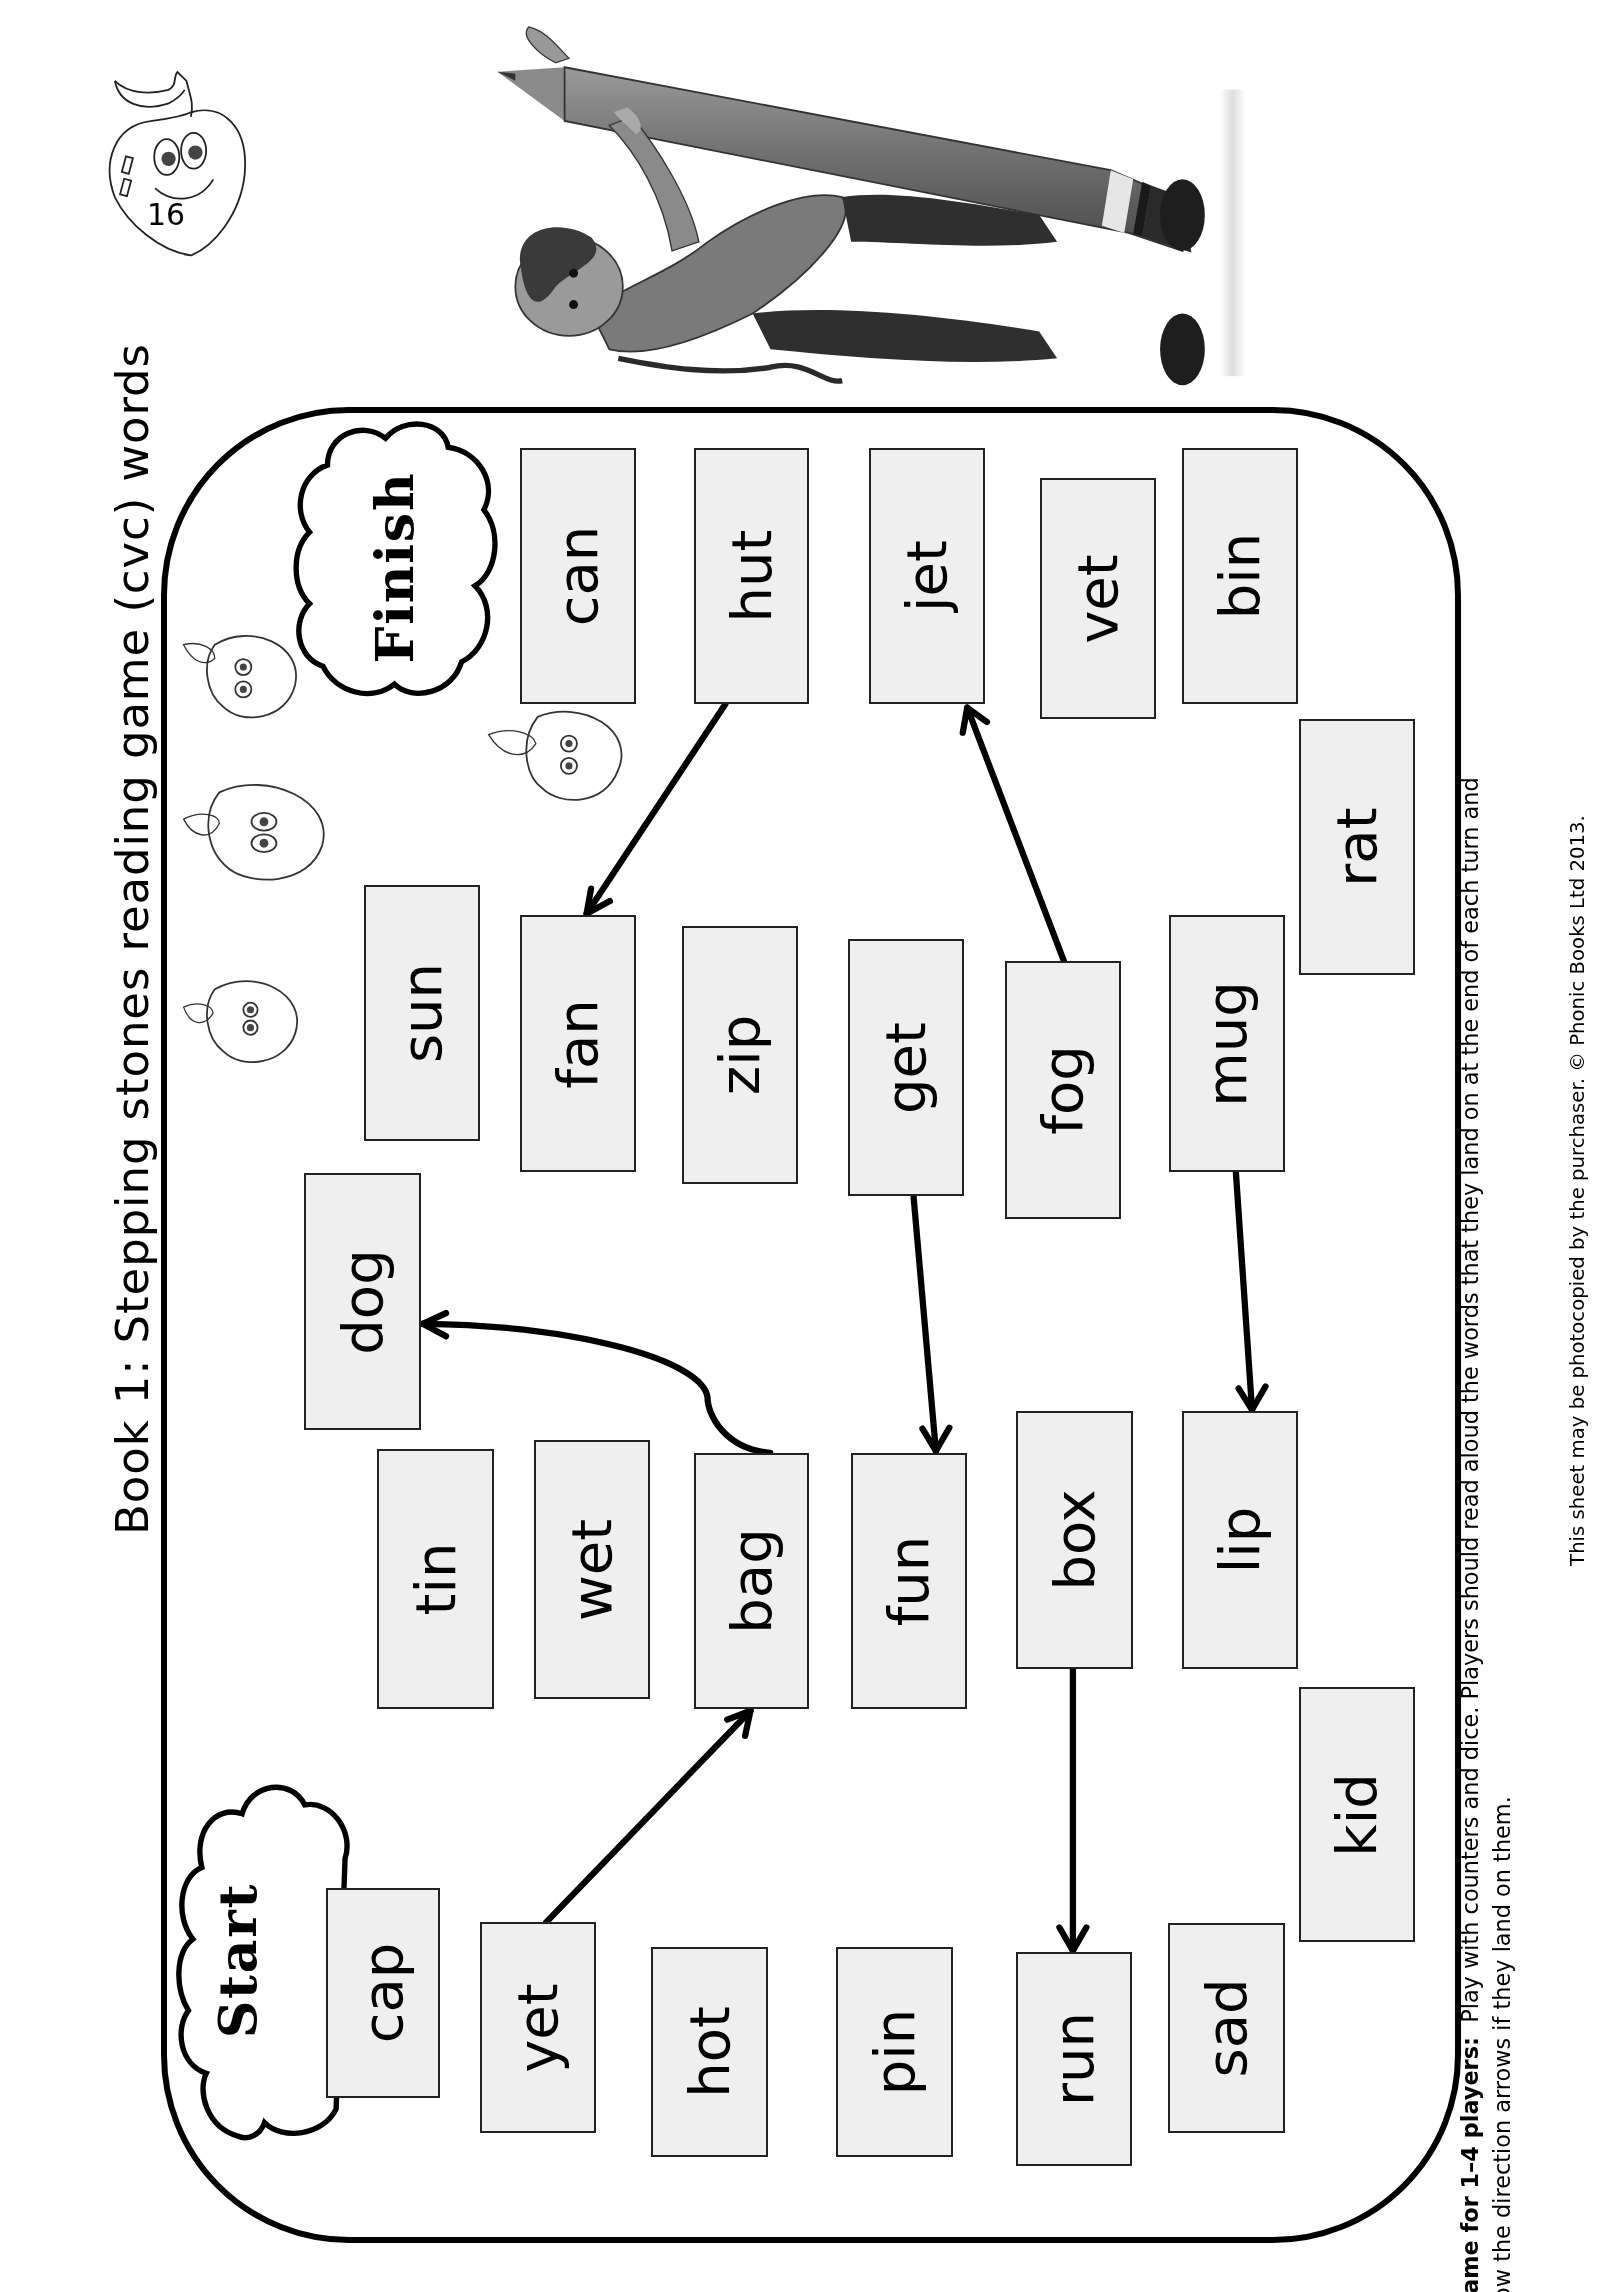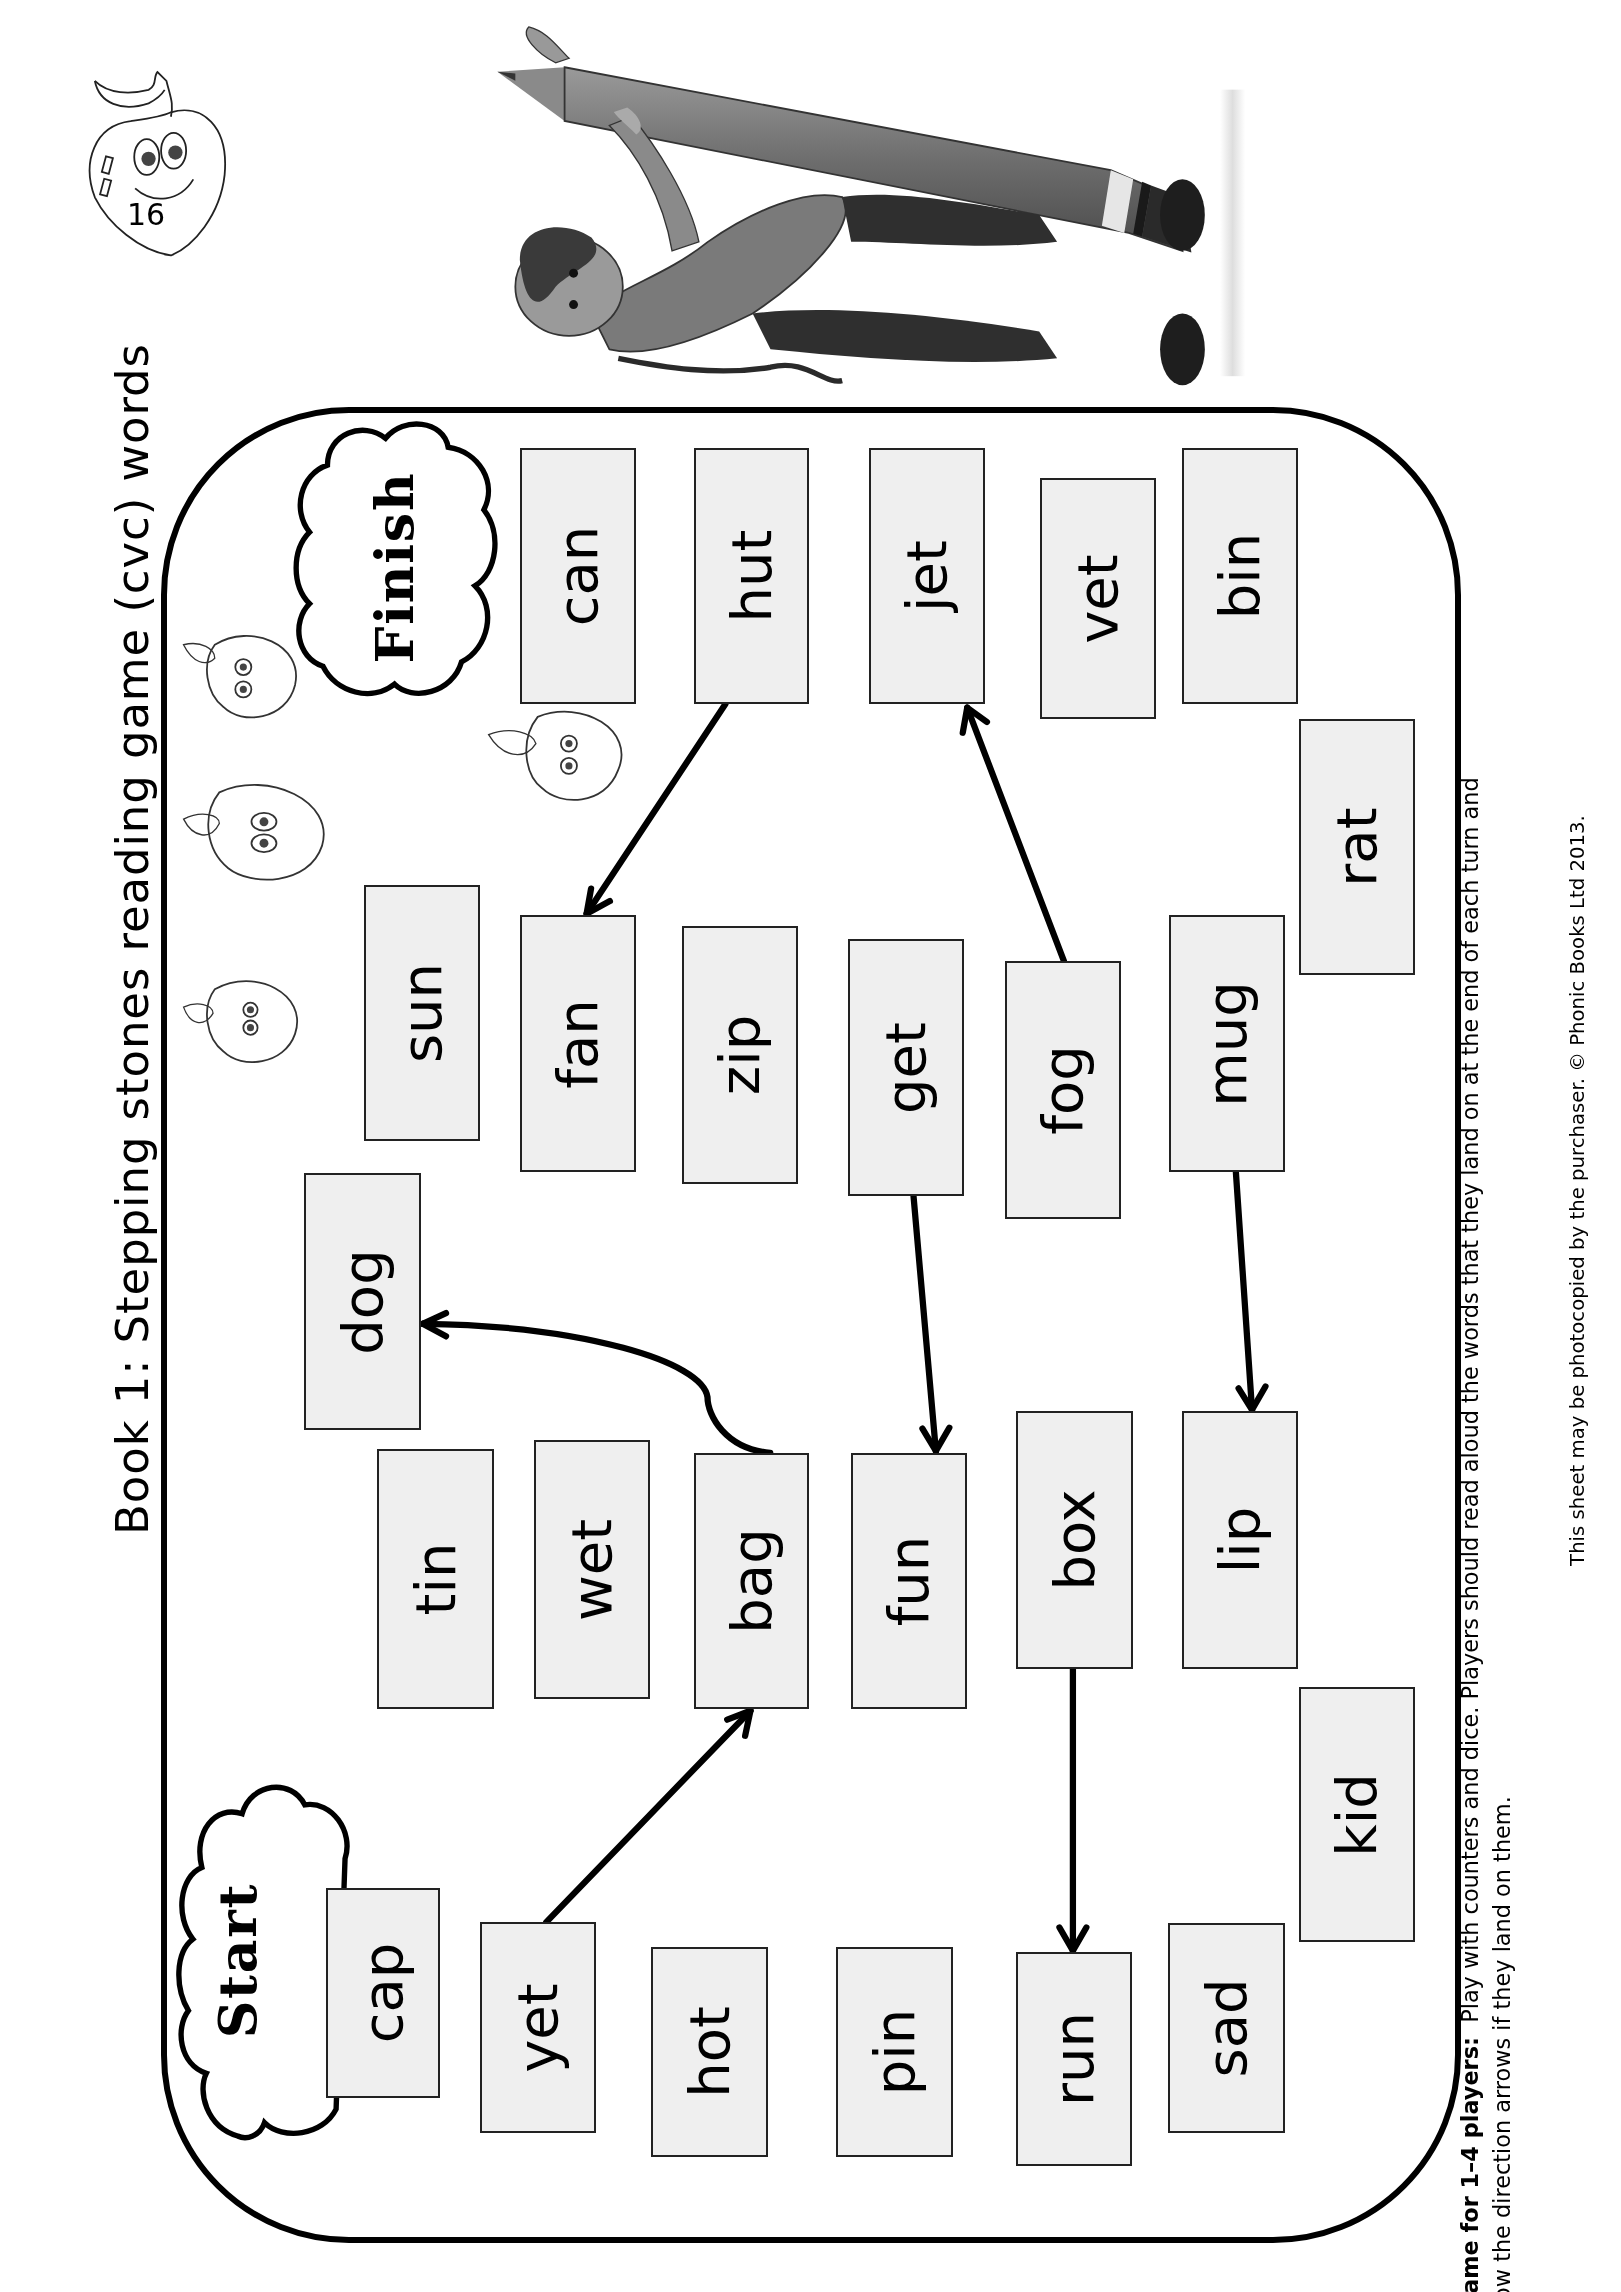--- a/index.html
+++ b/index.html
@@ -16,21 +16,21 @@
   .title { font-family:"DejaVu Sans", sans-serif; font-size:45px; letter-spacing:0.9px; }
   .instr { font-family:"DejaVu Sans", sans-serif; font-size:22.4px; }
   .instr b { font-weight:bold; }
   .copy { font-family:"DejaVu Sans", sans-serif; font-size:19.7px; }
   .cloud-text { font-family:"DejaVu Serif", serif; font-weight:bold; font-size:52px; letter-spacing:1.8px; }
   .pagenum { font-family:"DejaVu Sans", sans-serif; font-size:30px; }
 </style>
 </head>
 <body>
 
-<div class="abs" style="left:68px;top:54px;width:179px;height:215px;">
+<div class="abs" style="left:88px;top:54px;width:179px;height:215px;">
   <svg width="179" height="215" viewBox="0 0 200 240">
     <path d="M30 30 C45 45 70 45 90 40 C100 35 95 25 100 20 L110 30 C115 50 118 55 115 70" fill="none" stroke="#222" stroke-width="2"></path>
     <path d="M30 30 C35 55 60 65 90 55 C100 50 105 45 108 40" fill="none" stroke="#222" stroke-width="2"></path>
     <path d="M115 65 C150 55 180 80 175 135 C170 180 140 215 115 225 C80 220 45 190 30 160 C15 120 30 80 70 75 C90 72 105 70 115 65 Z" fill="none" stroke="#222" stroke-width="2"></path>
     <ellipse cx="88" cy="115" rx="14" ry="20" fill="none" stroke="#222" stroke-width="2"></ellipse>
     <ellipse cx="118" cy="108" rx="14" ry="20" fill="none" stroke="#222" stroke-width="2"></ellipse>
     <circle cx="90" cy="117" r="8" fill="#444"></circle>
     <circle cx="120" cy="110" r="8" fill="#444"></circle>
     <path d="M75 150 C95 168 125 165 140 140" fill="none" stroke="#222" stroke-width="2"></path>
     <rect x="40" y="115" width="8" height="18" fill="none" stroke="#222" stroke-width="2" transform="rotate(15 44 124)"></rect>

